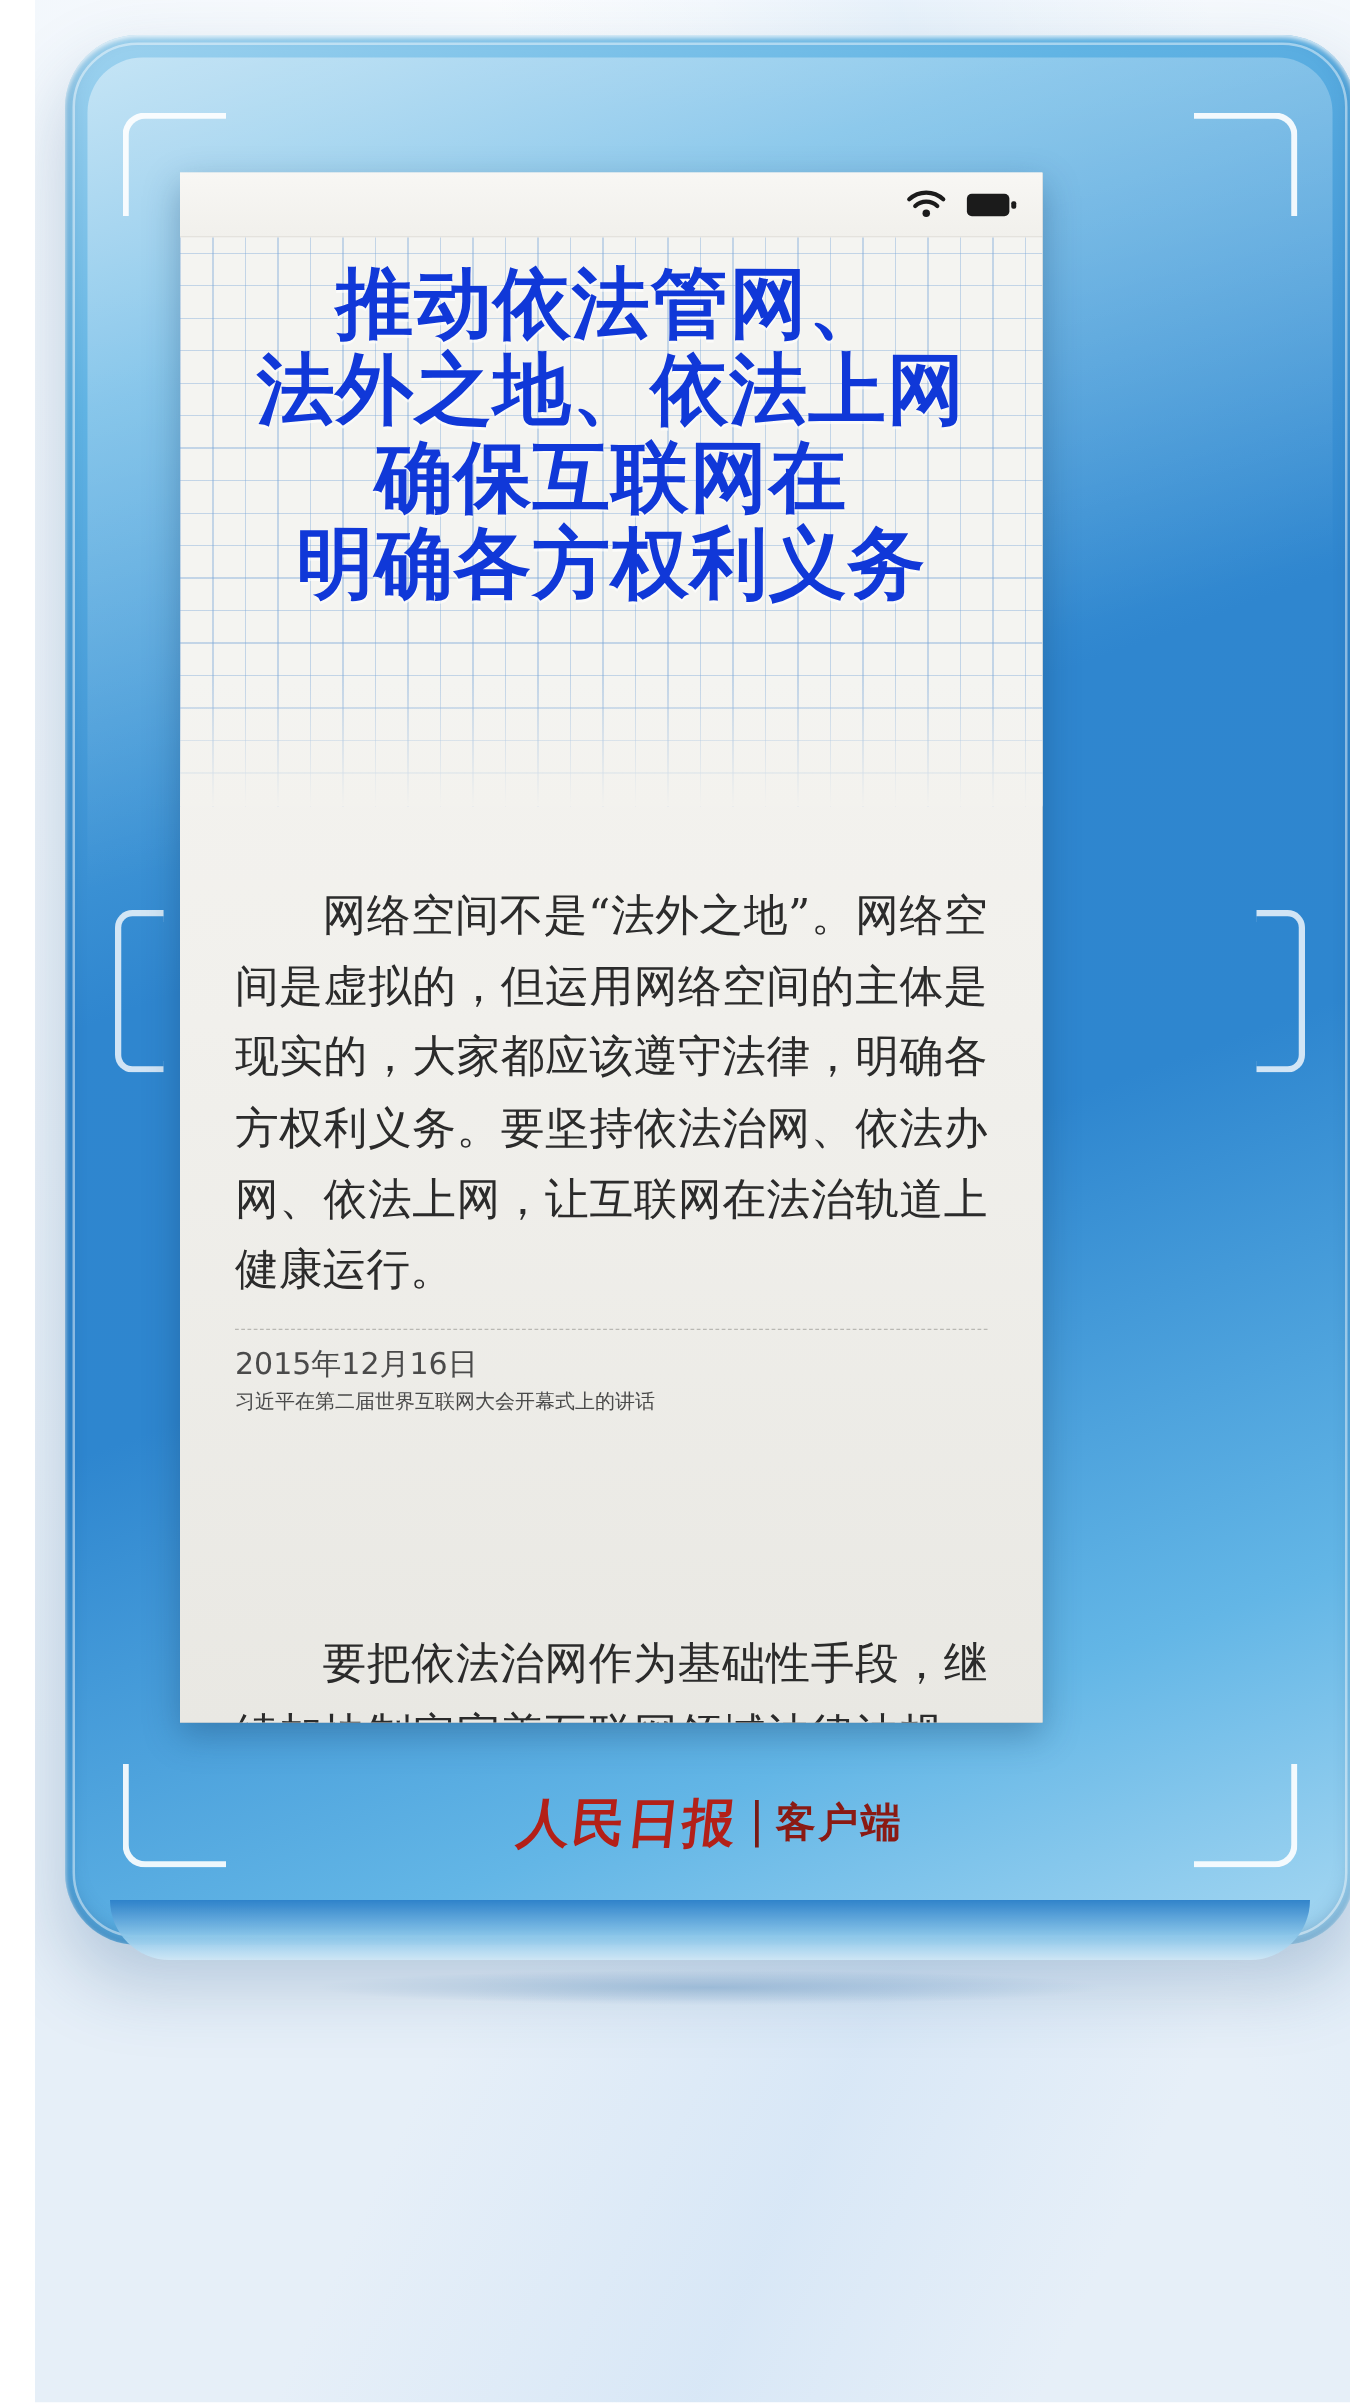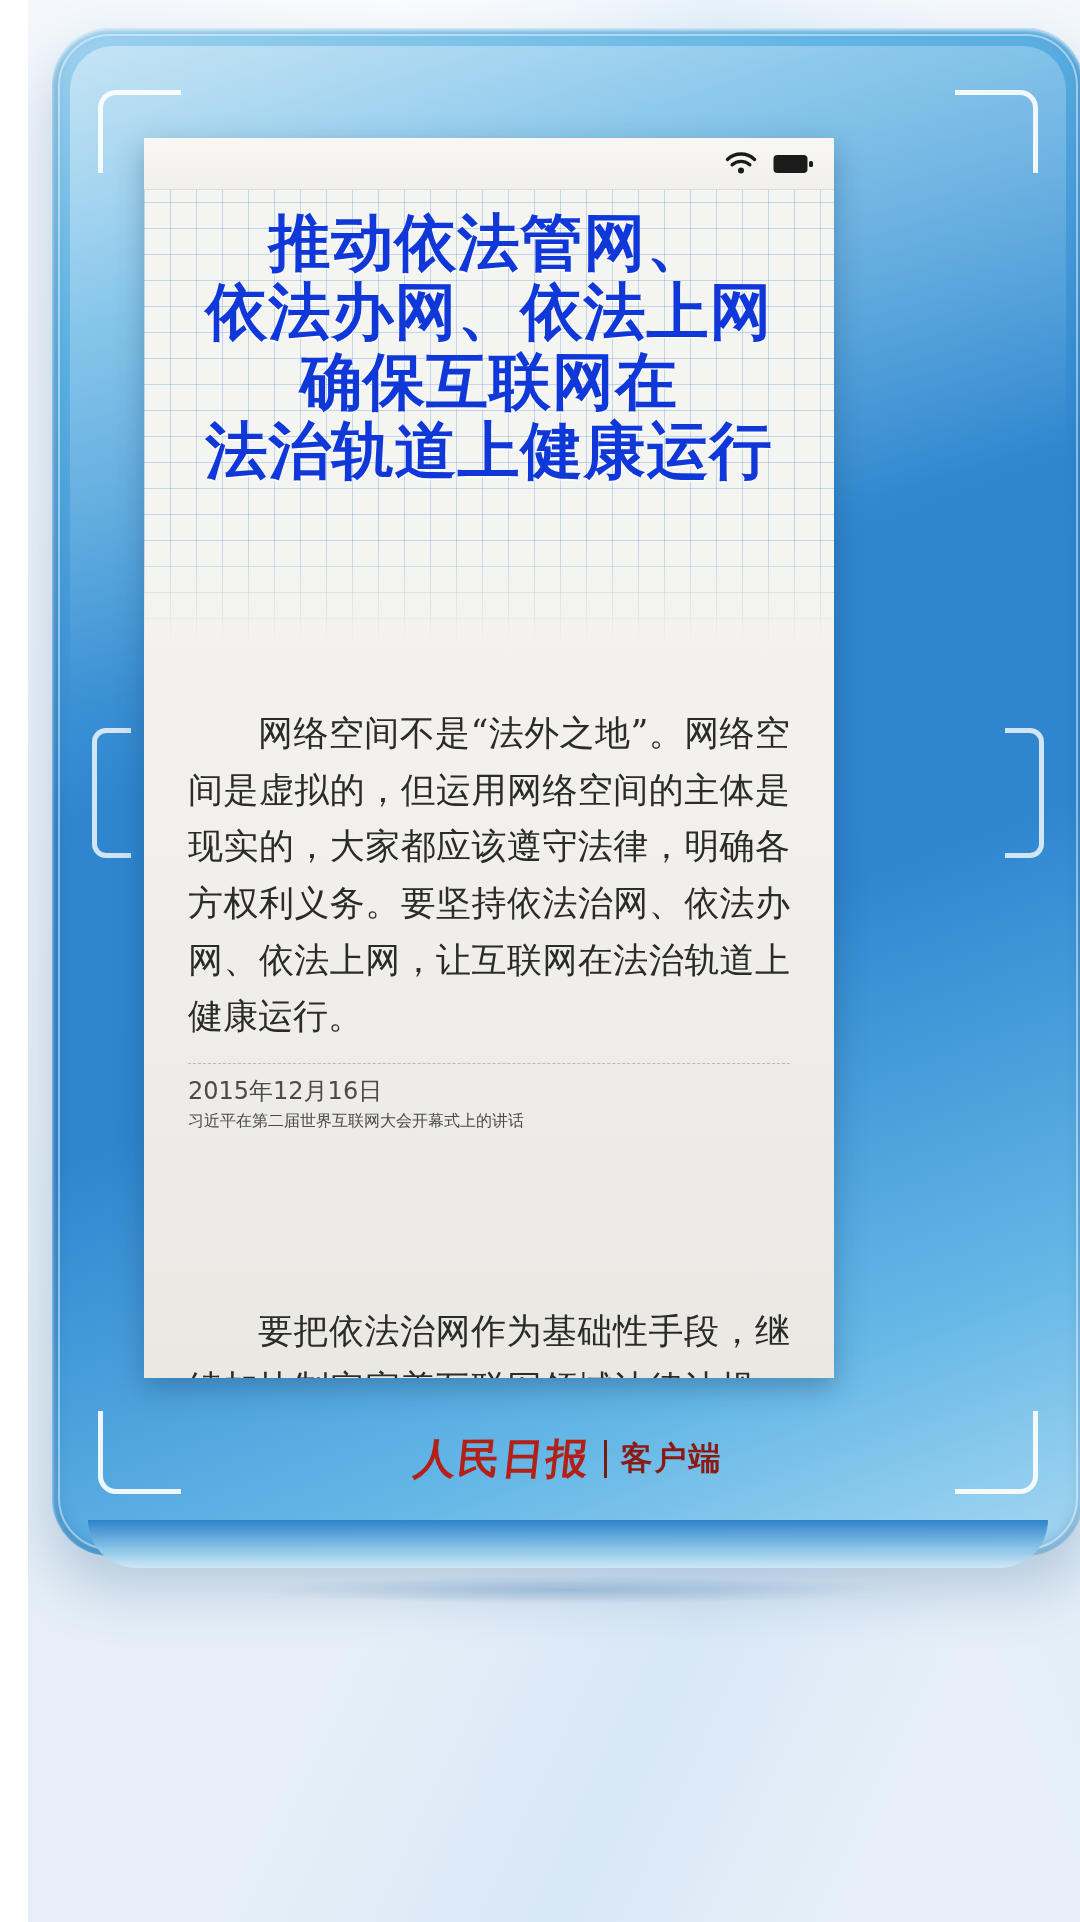--- a/index.html
+++ b/index.html
@@ -268,23 +268,23 @@
             <svg class="batt-icon" viewBox="0 0 42 24" aria-hidden="true">
               <rect x="1.5" y="3" width="34" height="18" rx="4" fill="#1b1b1b"></rect>
               <rect x="37" y="9" width="4" height="6" rx="1.6" fill="#1b1b1b"></rect>
             </svg>
           </span>
         </div>
 
         <div class="header-area">
           <div class="title">
             <span class="tline">推动依法管网、</span>
-            <span class="tline">依法办网、依法上网</span>
+            <span class="tline">法外之地、依法上网</span>
             <span class="tline">确保互联网在</span>
-            <span class="tline">法治轨道上健康运行</span>
+            <span class="tline">明确各方权利义务</span>
           </div>
         </div>
 
         <div class="content">
 
           <div class="quote-block">
             <p class="quote-text">网络空间不是“法外之地”。网络空间是虚拟的，但运用网络空间的主体是现实的，大家都应该遵守法律，明确各方权利义务。要坚持依法治网、依法办网、依法上网，让互联网在法治轨道上健康运行。</p>
             <hr class="divider">
             <div class="attrib">
               <div class="date">2015年12月16日</div>

